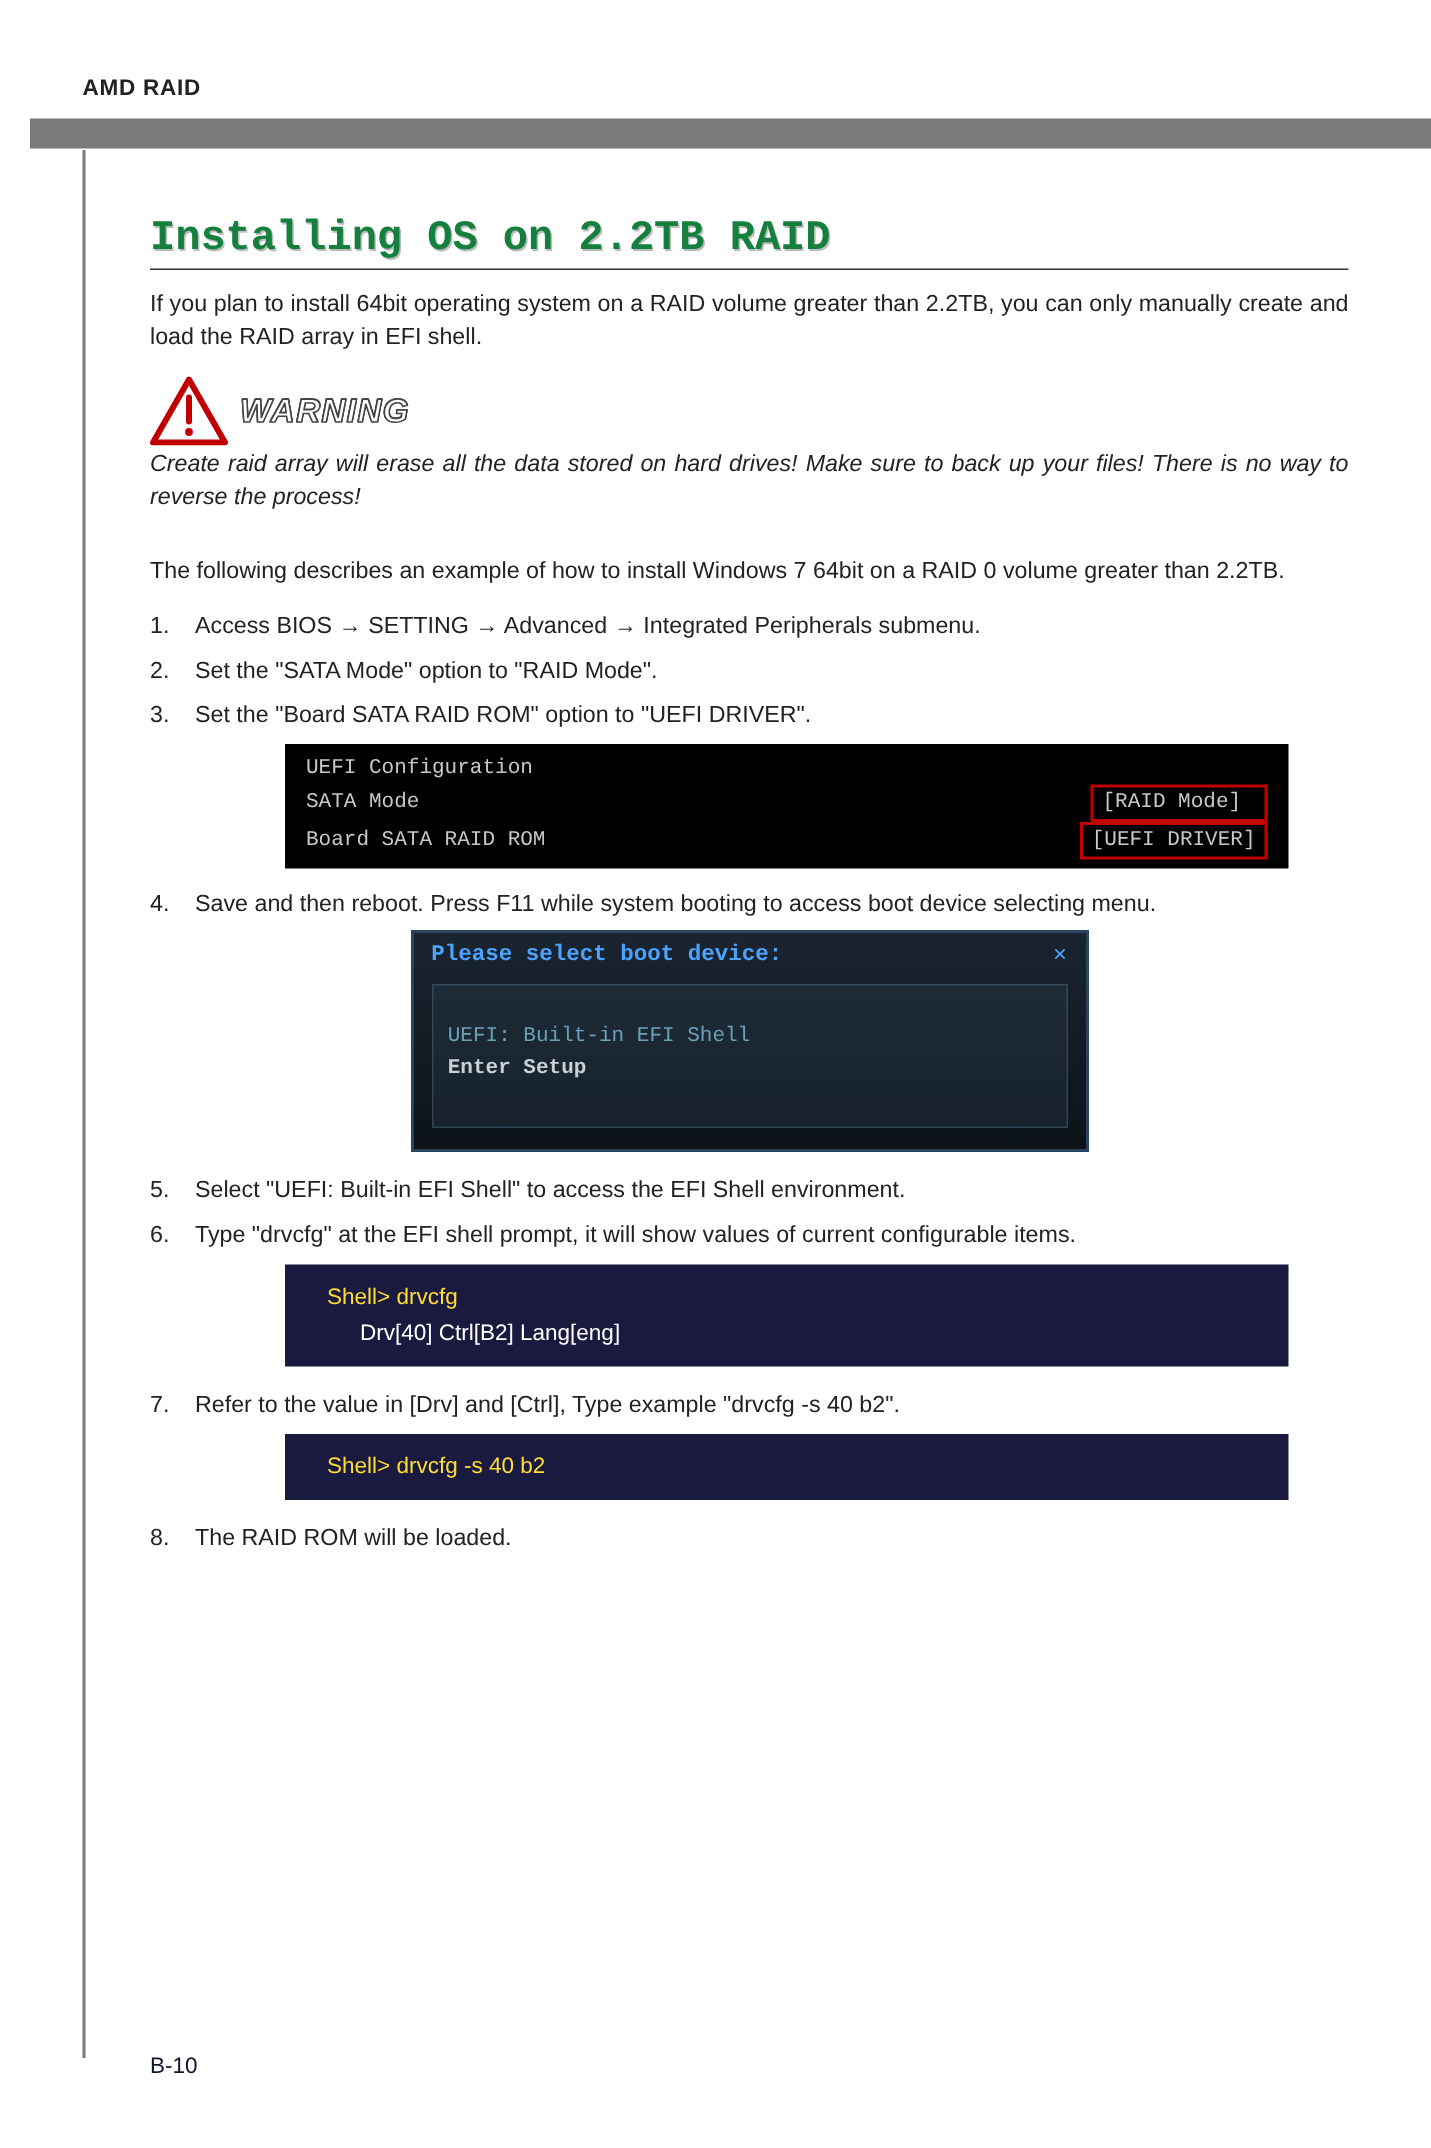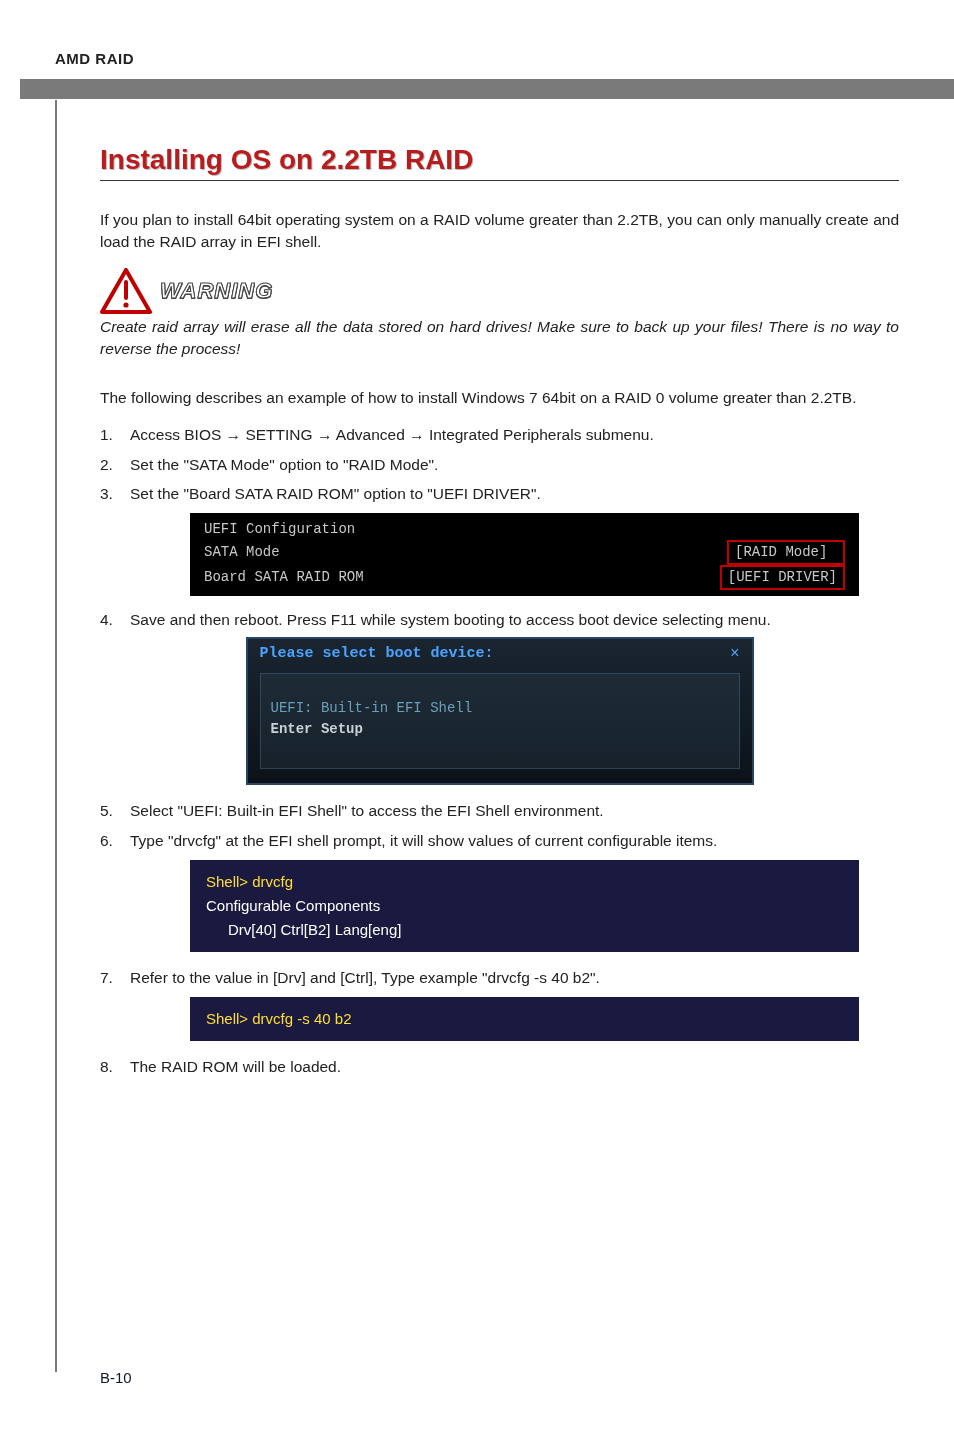--- a/index.html
+++ b/index.html
@@ -35,25 +35,26 @@
     bottom: 60px;
     width: 2px;
     background: #7a7a7a;
   }
   .content {
     padding: 45px 0 0 45px;
   }
   .title {
     font-size: 28px;
     font-weight: bold;
-    color: #b91c1c;
+    color: #15803d;
     text-shadow: 1px 1px 0 #bbb;
     padding-bottom: 4px;
     border-bottom: 1.5px solid #333;
-    margin-bottom: 28px;
+    margin-bottom: 12px;
+    font-family: Liberation Mono, monospace;
   }
   .para {
     font-size: 15.5px;
     line-height: 1.45;
     color: #222;
     margin-bottom: 14px;
     text-align: justify;
   }
   .warning-row {
     display: flex;
@@ -109,21 +110,21 @@
   }
   .bios-row { display: flex; justify-content: space-between; align-items: center; }
   .bios-val {
     border: 2px solid #c00000;
     padding: 0 6px;
     display: inline-block;
     min-width: 118px;
   }
   .boot-box {
     margin: 6px auto 14px auto;
-    width: 508px;
+    width: 452px;
     background: linear-gradient(#1a2530, #0c1218);
     border: 2px solid #2a4560;
     font-family: 'Courier New', monospace;
     color: #cfcfcf;
     position: relative;
   }
   .boot-title-row {
     display: flex;
     justify-content: space-between;
     padding: 6px 12px 4px 12px;
@@ -139,21 +140,21 @@
     font-size: 14px;
     line-height: 1.5;
   }
   .boot-option1 { color: #6aa0b8; }
   .boot-option2 { color: #c8d0d6; font-weight: bold; }
   .shell-box {
     background: #1a1a40;
     color: #fff;
     font-family: Arial, sans-serif;
     font-size: 15px;
-    padding: 10px 16px;
+    padding: 10px 28px;
     margin: 8px 40px 14px 90px;
     line-height: 1.6;
   }
   .shell-yellow { color: #ffdd33; }
   .shell-indent { padding-left: 22px; }
   .page-num {
     position: absolute;
     bottom: 46px;
     left: 100px;
     font-size: 15px;
@@ -237,21 +238,20 @@
           <span class="txt">Select "UEFI: Built-in EFI Shell" to access the EFI Shell environment.</span>
         </li>
       <li>
           <span class="num">6.</span>
           <span class="txt">Type "drvcfg" at the EFI shell prompt, it will show values of current configurable items.</span>
         </li>
     </ol>
 
     <div class="shell-box">
       <div class="shell-yellow">Shell&gt; drvcfg</div>
-      <div>Configurable Components</div>
       <div class="shell-indent">Drv[40]   Ctrl[B2]   Lang[eng]</div>
     </div>
 
     <ol class="steps">
       <li>
           <span class="num">7.</span>
           <span class="txt">Refer to the value in [Drv] and [Ctrl], Type example "drvcfg -s 40 b2".</span>
         </li>
     </ol>
 

